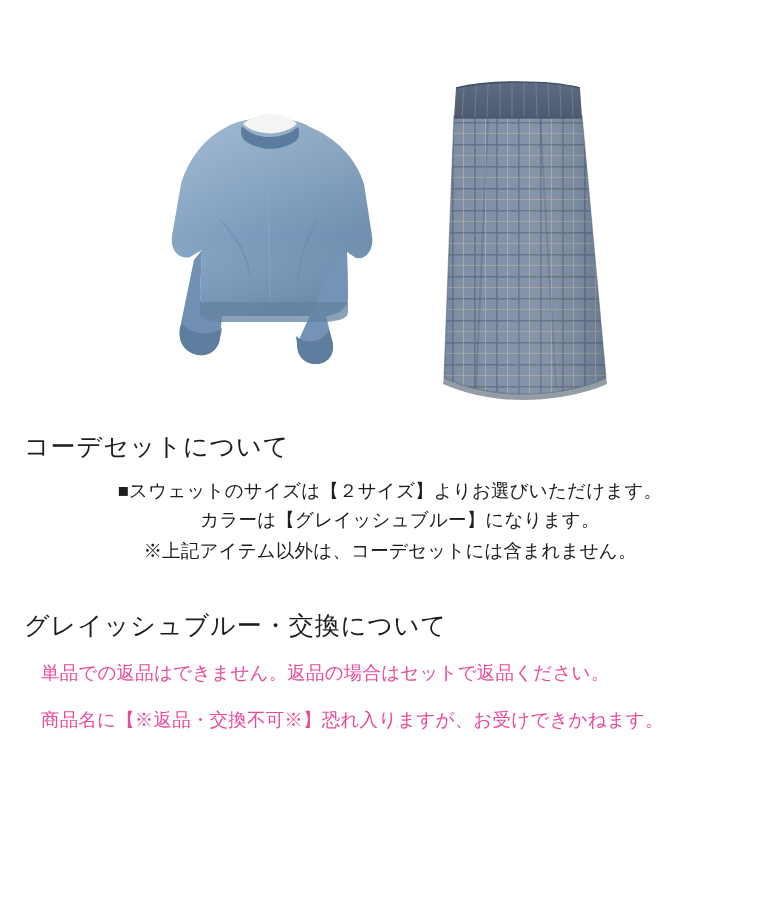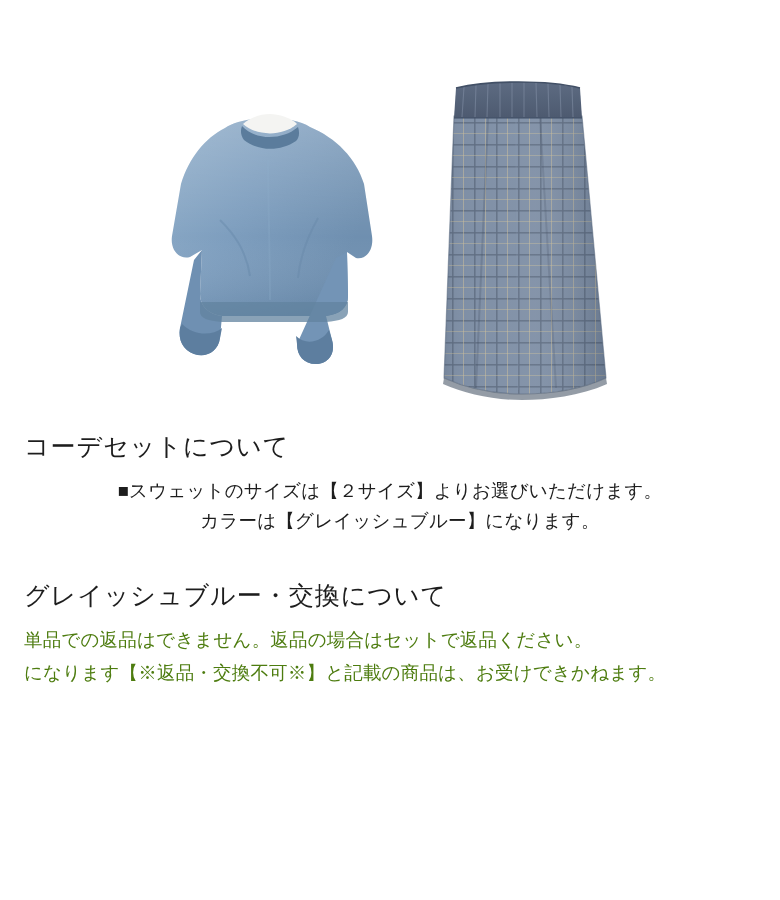--- a/index.html
+++ b/index.html
@@ -73,28 +73,29 @@
   ul.bullets li {
     font-size: 18.5px;
     line-height: 1.62;
     letter-spacing: 0.01em;
     color: #1d1d1d;
     white-space: pre-wrap;
     text-align: center;
   }
   .indent {
     padding-left: 20px;
+    font-family: Liberation Mono, monospace;
   }
 
   .para {
     font-size: 18.5px;
     line-height: 1.62;
     letter-spacing: 0.01em;
-    color: #4d7c0f;
-    margin: 0;
+    color: #ec4899;
+    margin: 17px;
   }
   .para + .para {
     margin-top: 3px;
   }
 </style>
 </head>
 <body>
 
 <div class="page">
 
@@ -235,23 +236,24 @@
     </div>
   </div>
 
   <div class="content">
 
     <div class="section">
       <h2 class="section-title">コーデセットについて</h2>
       <ul class="bullets">
         <li>■スウェットのサイズは【２サイズ】よりお選びいただけます。</li>
         <li class="indent">カラーは【グレイッシュブルー】になります。</li>
+        <li>※上記アイテム以外は、コーデセットには含まれません。</li>
       </ul>
     </div>
 
     <div class="section">
       <h2 class="section-title">グレイッシュブルー・交換について</h2>
       <p class="para">単品での返品はできません。返品の場合はセットで返品ください。</p>
-      <p class="para">になります【※返品・交換不可※】と記載の商品は、お受けできかねます。</p>
+      <p class="para">商品名に【※返品・交換不可※】恐れ入りますが、お受けできかねます。</p>
     </div>
 
   </div>
 </div>
 
 </body></html>

